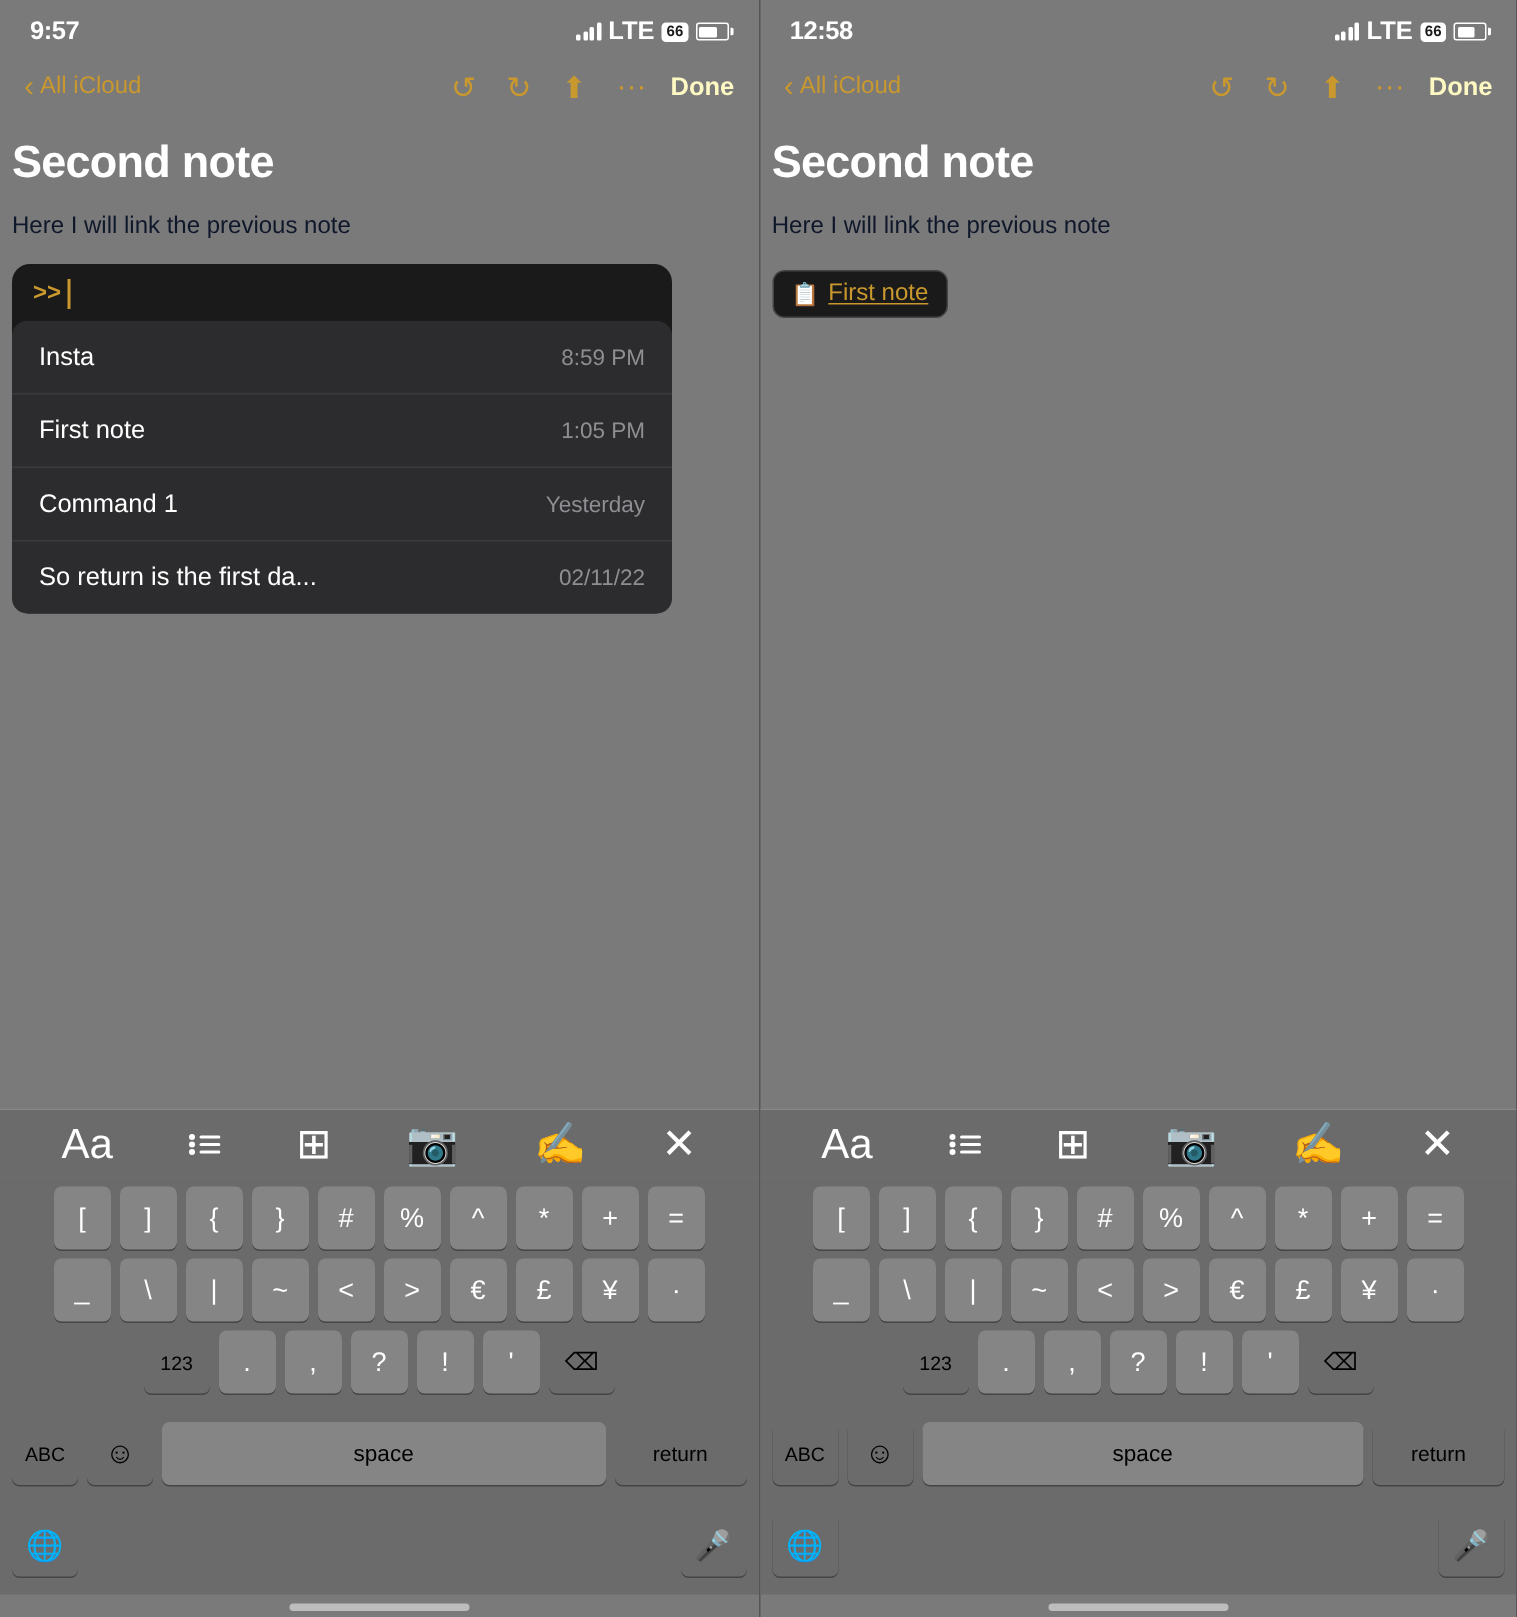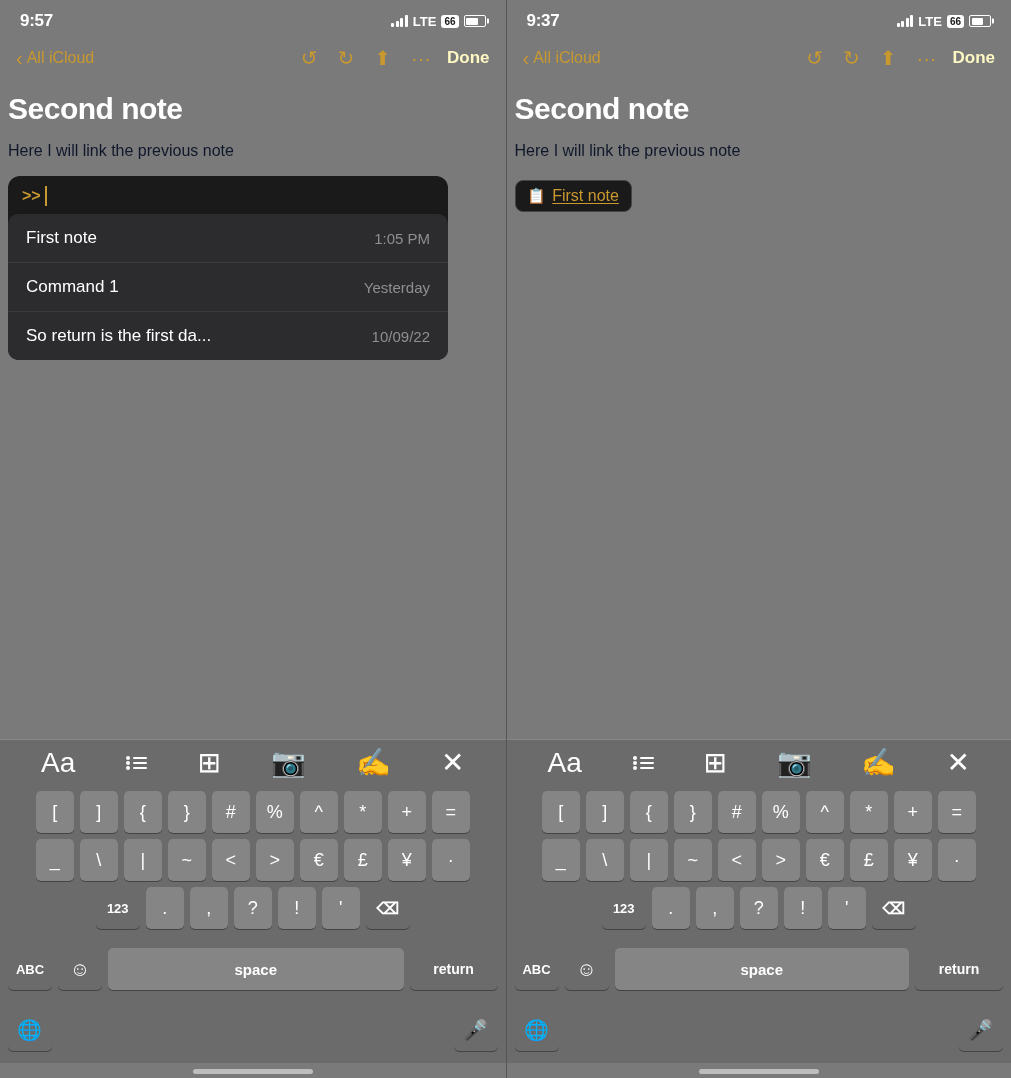--- a/index.html
+++ b/index.html
@@ -61,21 +61,21 @@
       width: 3px;
       border-radius: 1px;
     }
     .signal-bars span:nth-child(1) { height: 4px; }
     .signal-bars span:nth-child(2) { height: 6px; }
     .signal-bars span:nth-child(3) { height: 9px; }
     .signal-bars span:nth-child(4) { height: 12px; }
 
     .lte-badge {
       color: #fff;
-      font-size: 13px;
+      font-size: 17px;
       font-weight: 600;
     }
 
     .battery-icon {
       width: 22px;
       height: 12px;
       border: 1.5px solid #fff;
       border-radius: 2px;
       position: relative;
       display: flex;
@@ -293,30 +293,29 @@
       user-select: none;
       box-shadow: 0 1px 0 #444;
     }
 
     .key-sym {
       width: 38px;
     }
 
     .key-wide {
       background: #6b6b6b;
-      color: #ffffff;
+      color: #000000;
       border-radius: 5px;
       height: 42px;
       font-size: 15px;
       display: flex;
       align-items: center;
       justify-content: center;
       cursor: pointer;
       box-shadow: 0 1px 0 #444;
-      font-weight: bold;
     }
 
     .key-123 { width: 44px; }
     .key-abc { width: 44px; }
     .key-space { flex: 1; background: #858585; }
     .key-return { width: 88px; }
     .key-delete { width: 44px; }
     .key-emoji { width: 44px; }
     .key-globe { width: 44px; }
     .key-mic { width: 44px; }
@@ -382,30 +381,34 @@
     <div class="note-title">Second note</div>
     <div class="note-subtitle">Here I will link the previous note</div>
 
     <div class="link-input-area">
       <div class="link-input-line">
         <span class="link-arrows">&gt;&gt;</span>
         <div class="link-cursor"></div>
       </div>
       <div class="dropdown-list">
         <div class="dropdown-item">
+          <span class="dropdown-item-name">Insta</span>
+          <span class="dropdown-item-time">8:59 PM</span>
+        </div>
+        <div class="dropdown-item">
           <span class="dropdown-item-name">First note</span>
           <span class="dropdown-item-time">1:05 PM</span>
         </div>
         <div class="dropdown-item">
           <span class="dropdown-item-name">Command 1</span>
           <span class="dropdown-item-time">Yesterday</span>
         </div>
         <div class="dropdown-item">
           <span class="dropdown-item-name">So return is the first da...</span>
-          <span class="dropdown-item-time">10/09/22</span>
+          <span class="dropdown-item-time">02/11/22</span>
         </div>
       </div>
     </div>
   </div>
 
   <div class="keyboard-toolbar">
     <span class="toolbar-btn">Aa</span>
     <span class="toolbar-btn">
       <svg width="22" height="18" viewBox="0 0 22 18" fill="none">
         <circle cx="3" cy="4" r="2" fill="#fff"></circle>
@@ -470,21 +473,21 @@
 
   <div class="home-indicator-row">
     <div class="home-indicator"></div>
   </div>
 
 </div>
 
 <div class="phone-panel">
 
   <div class="status-bar">
-    <span class="status-time">9:37</span>
+    <span class="status-time">12:58</span>
     <div class="status-icons">
       <div class="signal-bars">
         <span></span>
           <span></span>
           <span></span>
           <span></span>
       </div>
       <span class="lte-badge">LTE</span>
       <div style="background:#fff;color:#1a1a1a;font-size:10px;font-weight:700;padding:1px 3px;border-radius:3px;">66</div>
       <div class="battery-icon">

